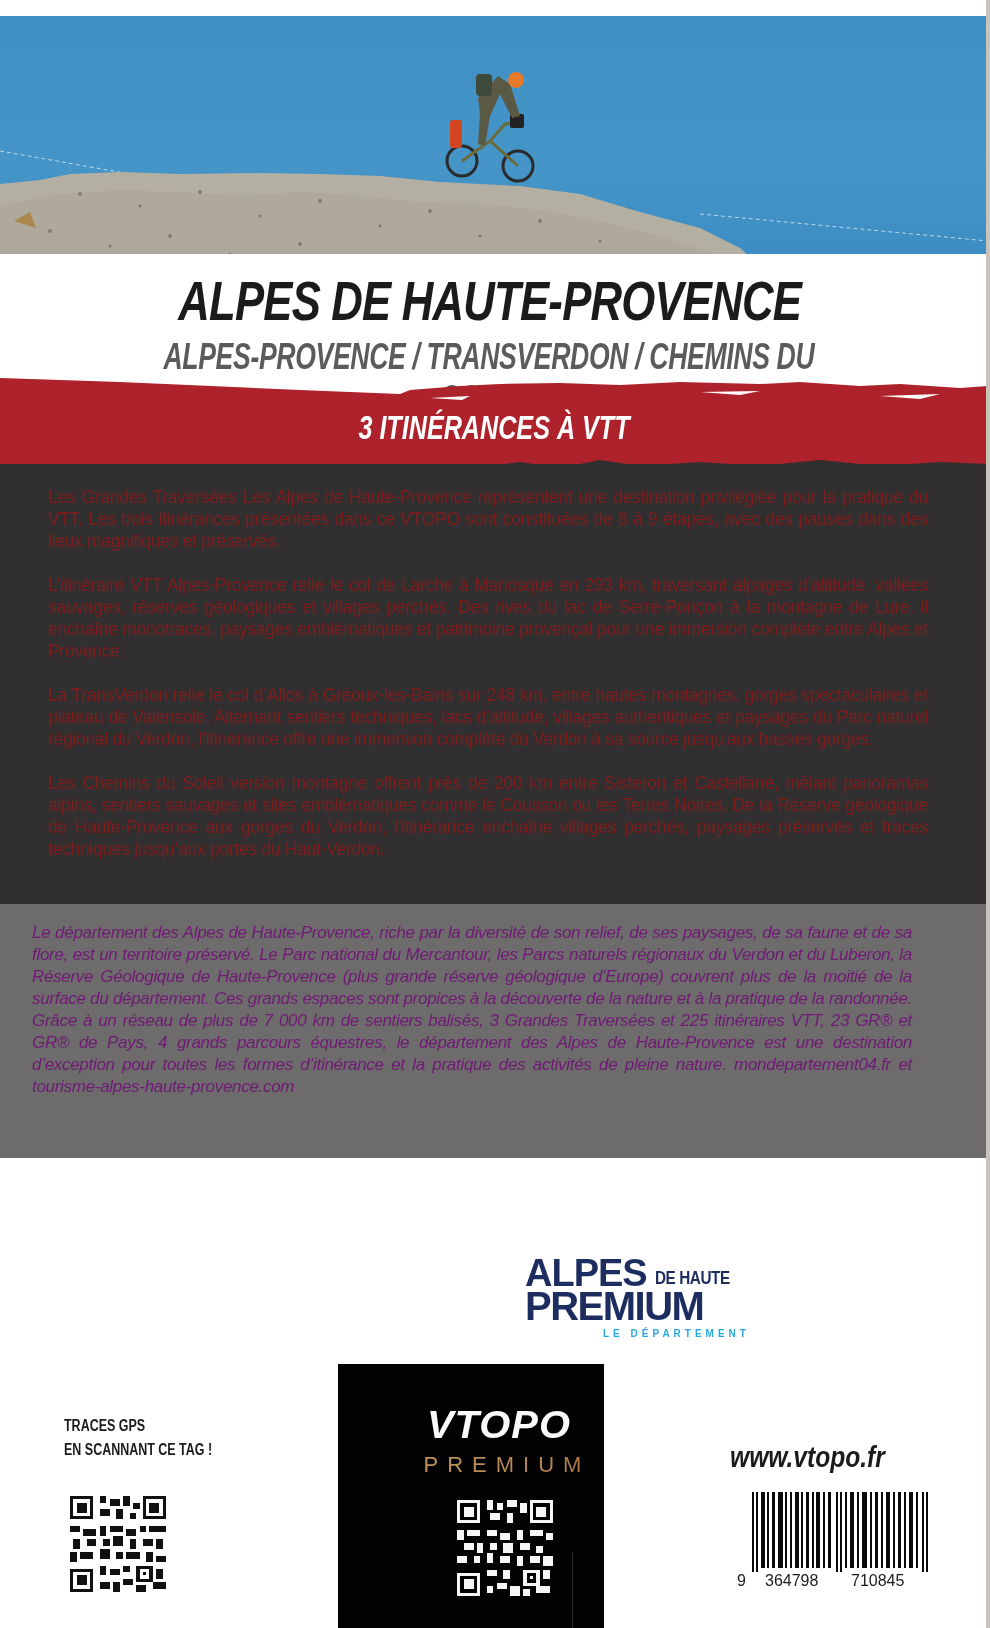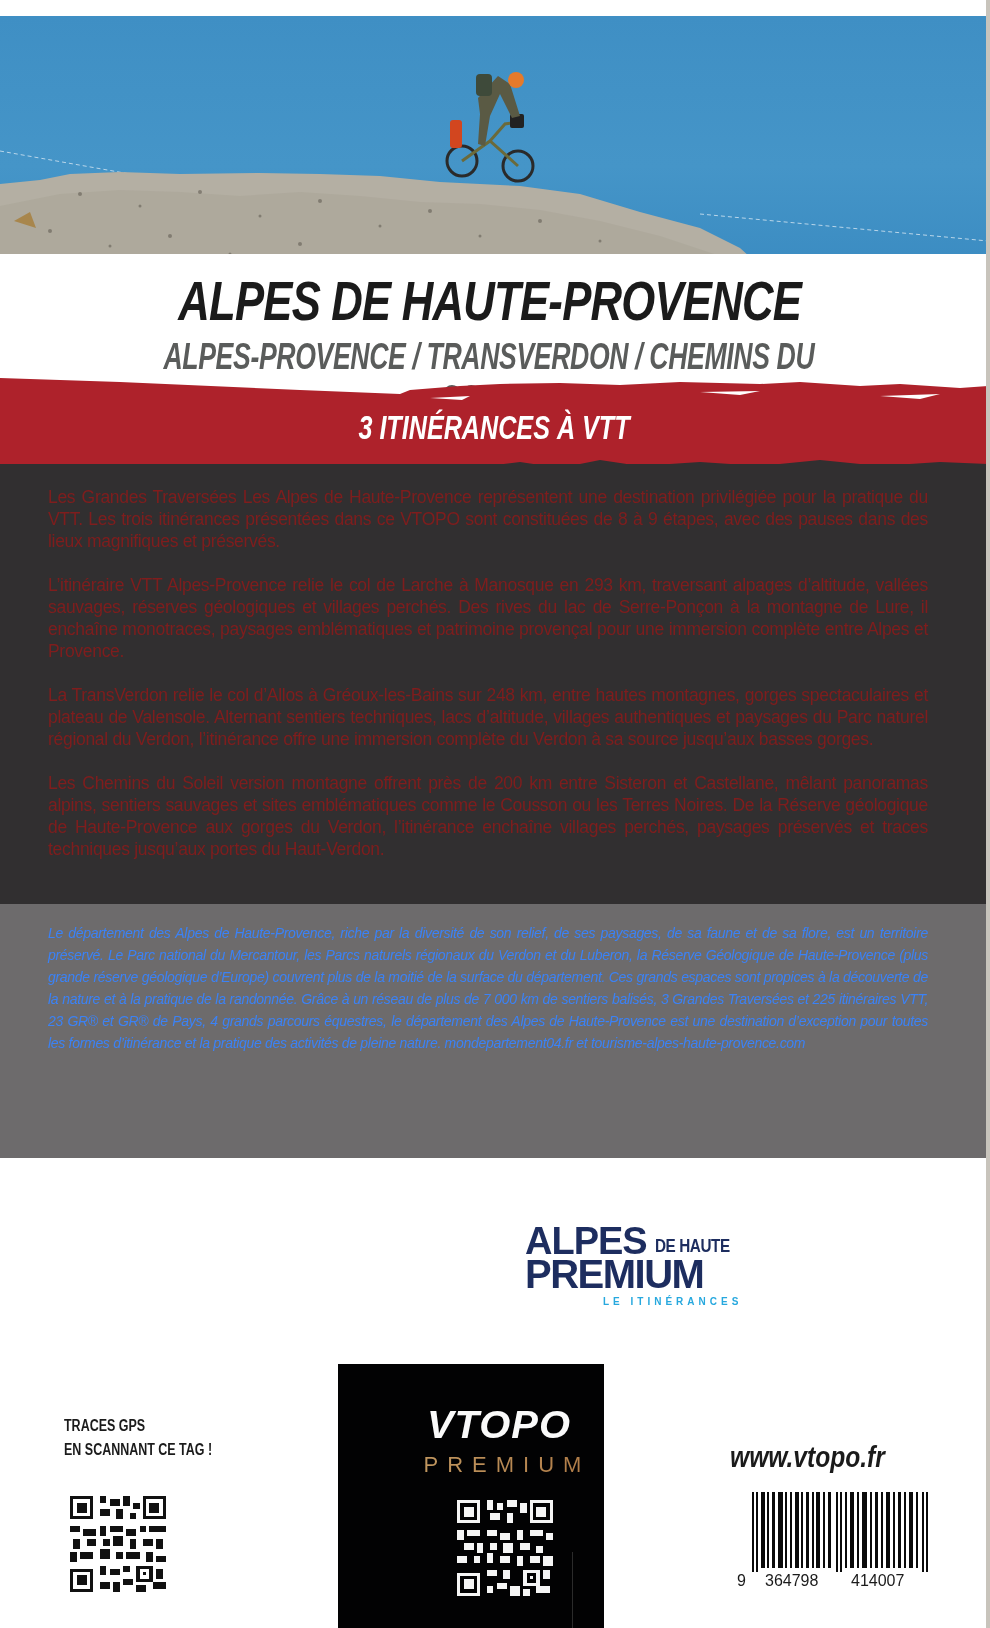--- a/index.html
+++ b/index.html
@@ -30,34 +30,34 @@
     transform: scaleX(0.74); transform-origin: 50% 50%; letter-spacing: 0px; }
 
   
   .dark-body { position: absolute; left: 0; top: 448px; width: 988px; height: 440px; background: #312f30; }
   .dark-text { position: absolute; left: 48px; top: 470px; width: 880px; color: #7f1d1d;
     font-family: "Liberation Sans", sans-serif; font-size: 17.5px; line-height: 22px; letter-spacing: -0.3px; }
   .dark-text p { margin-bottom: 22px; text-align: justify; }
 
   
   .gray-body { position: absolute; left: 0; top: 888px; width: 988px; height: 254px; background: #6d6b6c; }
-  .gray-text { position: absolute; left: 48px; top: 906px; width: 880px; color: #3b82f6;
-    font-family: "Liberation Sans", sans-serif; font-style: italic; font-size: 14px; line-height: 22px;
+  .gray-text { position: absolute; left: 32px; top: 906px; width: 880px; color: #701a75;
+    font-family: "Liberation Sans", sans-serif; font-style: italic; font-size: 17px; line-height: 22px;
     letter-spacing: -0.3px; text-align: justify; }
 
   
   .logo-irr { position: absolute; left: 252px; top: 1205px; width: 220px; height: 80px; }
   .logo-irr .word { position: absolute; left: 0; top: -14px; font-family: "DejaVu Serif", serif; font-size: 54px;
     font-weight: bold; letter-spacing: -2px; transform: scaleX(0.72); transform-origin: 0 50%;
     background: linear-gradient(90deg, #33a8bd 0%, #48b1b6 50%, #6cc3a1 100%);
     -webkit-background-clip: text; background-clip: text; color: transparent; }
   .logo-irr .tag { position: absolute; left: 10px; top: 52px; font-size: 15px; font-weight: bold; color: #2c3d66;
     transform: scaleX(0.78); transform-origin: 0 50%; letter-spacing: 0px; white-space: nowrap; }
 
-  .logo-dep { position: absolute; left: 525px; top: 1208px; width: 240px; height: 80px; color: #1d2d5f; }
+  .logo-dep { position: absolute; left: 525px; top: 1240px; width: 240px; height: 80px; color: #1d2d5f; }
   .logo-dep .alpes { position: absolute; left: 0; top: -4px; font-size: 38px; font-weight: bold; letter-spacing: -1px; }
   .logo-dep .dehaute { position: absolute; left: 130px; top: 12px; font-size: 18px; font-weight: bold; letter-spacing: -0.5px;
     transform: scaleX(0.85); transform-origin: 0 50%; white-space: nowrap; }
   .logo-dep .provence { position: absolute; left: 0; top: 28px; font-size: 40px; font-weight: bold; letter-spacing: -1.5px; }
   .logo-dep .ledep { position: absolute; left: 78px; top: 72px; font-size: 10px; font-weight: bold; letter-spacing: 4px;
     color: #27a8de; white-space: nowrap; }
 
   
   .gps-label { position: absolute; left: 64px; top: 1398px; font-weight: bold; font-size: 16px; line-height: 24px;
     color: #1b1b1b; transform: scaleX(0.78); transform-origin: 0 50%; white-space: nowrap; }
@@ -145,21 +145,21 @@
     <p>Les Chemins du Soleil version montagne offrent près de 200 km entre Sisteron et Castellane, mêlant panoramas alpins, sentiers sauvages et sites emblématiques comme le Cousson ou les Terres Noires. De la Réserve géologique de Haute-Provence aux gorges du Verdon, l’itinérance enchaîne villages perchés, paysages préservés et traces techniques jusqu’aux portes du Haut-Verdon.</p>
   </div>
 
   <div class="gray-body"></div>
   <div class="gray-text">Le département des Alpes de Haute-Provence, riche par la diversité de son relief, de ses paysages, de sa faune et de sa flore, est un territoire préservé. Le Parc national du Mercantour, les Parcs naturels régionaux du Verdon et du Luberon, la Réserve Géologique de Haute-Provence (plus grande réserve géologique d’Europe) couvrent plus de la moitié de la surface du département. Ces grands espaces sont propices à la découverte de la nature et à la pratique de la randonnée. Grâce à un réseau de plus de 7 000 km de sentiers balisés, 3 Grandes Traversées et 225 itinéraires VTT, 23 GR® et GR® de Pays, 4 grands parcours équestres, le département des Alpes de Haute-Provence est une destination d’exception pour toutes les formes d’itinérance et la pratique des activités de pleine nature. mondepartement04.fr et tourisme-alpes-haute-provence.com</div>
 
   <div class="logo-dep">
     <div class="alpes">ALPES</div>
     <div class="dehaute">DE HAUTE</div>
     <div class="provence">PREMIUM</div>
-    <div class="ledep">LE ITINÉRANCES</div>
+    <div class="ledep">LE DÉPARTEMENT</div>
   </div>
 
   <div class="gps-label">
     <div>TRACES GPS</div>
     <div>EN SCANNANT CE TAG !</div>
   </div>
   <svg class="qr qr-left" viewBox="0 0 29 29" shape-rendering="crispEdges">
     <rect width="29" height="29" fill="#fff"></rect>
     <g fill="#111">
       <rect x="0" y="0" width="7" height="7"></rect>
@@ -304,16 +304,16 @@
         <rect x="152" y="0" width="2" height="76"></rect>
         <rect x="157" y="0" width="4" height="76"></rect>
       <rect x="164" y="0" width="2" height="76"></rect>
       <rect x="170" y="0" width="2" height="84"></rect>
         <rect x="174" y="0" width="2" height="84"></rect>
     </g>
   </svg>
   <div class="isbn">
     <span style="left:2px">9</span>
     <span style="left:30px">364798</span>
-    <span style="left:116px">414007</span>
+    <span style="left:116px">710845</span>
   </div>
 </div>
 <div class="right-edge"></div>
 
 </body></html>

